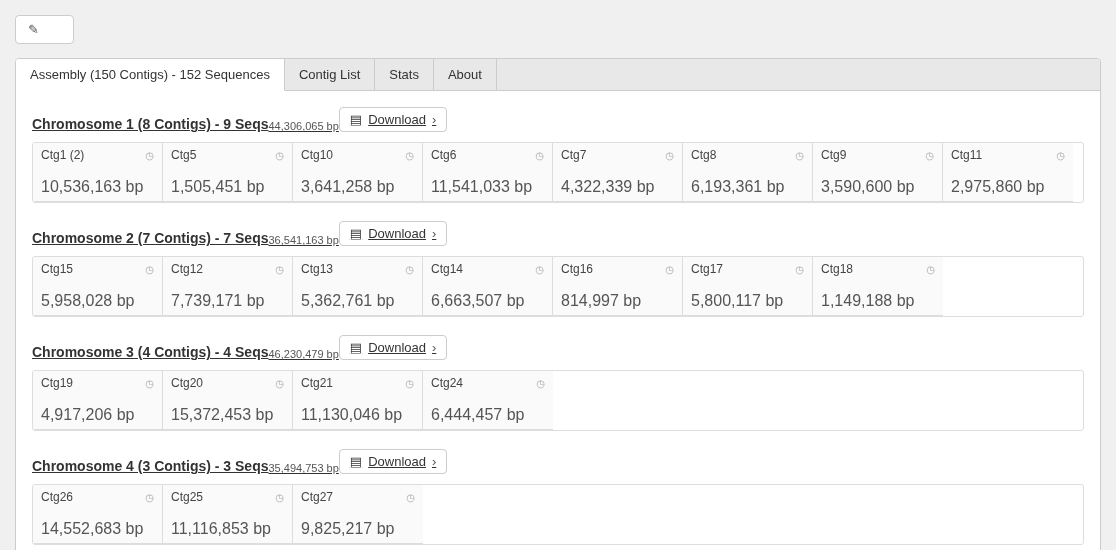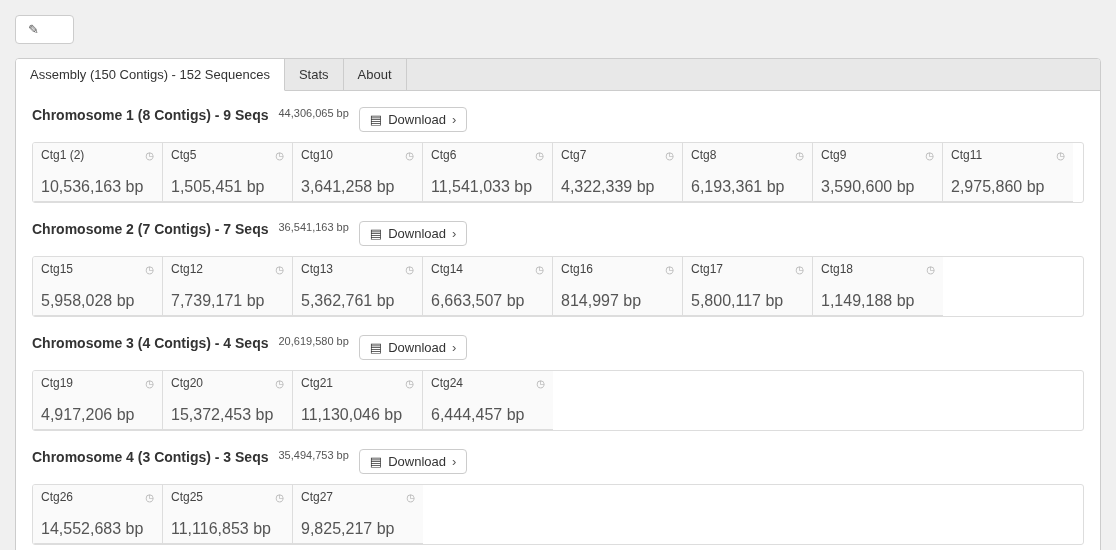--- a/index.html
+++ b/index.html
@@ -68,23 +68,23 @@
     }
     .content {
       padding: 16px;
       background: white;
     }
     .chromosome-section {
       margin-bottom: 18px;
     }
     .chromosome-header {
       display: flex;
-      align-items: flex-start;
+      align-items: flex-end;
       margin-bottom: 10px;
-      gap: 10px;
+      text-decoration: underline;
     }
     .chromosome-title {
       font-weight: bold;
       font-size: 14px;
     }
     .chromosome-bp {
       font-size: 11px;
       color: #555;
       font-weight: normal;
     }
@@ -149,20 +149,21 @@
 
   <div class="toolbar">
     <span class="toolbar-icon">✎</span>
     <span class="toolbar-title"></span>
     <span class="toolbar-arrow"></span>
   </div>
 
   <div class="panel">
     <div class="tabs" id="tabs-container">
         <div class="tab active">Assembly (150 Contigs) - 152 Sequences</div>
+        <div class="tab">Contig List</div>
         <div class="tab">Stats</div>
         <div class="tab">About</div>
       </div>
     <div class="content" id="chromosomes-container">
         <div class="chromosome-section">
           <div class="chromosome-header">
             <span class="chromosome-title">Chromosome 1 (8 Contigs) - 9 Seqs</span>
             <span class="chromosome-bp">44,306,065 bp</span>
             <button class="download-btn">
               <span>▤</span>
@@ -287,21 +288,21 @@
                 <span class="contig-name">Ctg18</span>
                 <span class="contig-icon">◷</span>
               </div>
               <span class="contig-bp">1,149,188 bp</span>
             </div>
           </div>
         </div>
         <div class="chromosome-section">
           <div class="chromosome-header">
             <span class="chromosome-title">Chromosome 3 (4 Contigs) - 4 Seqs</span>
-            <span class="chromosome-bp">20,619,580 bp</span>
+            <span class="chromosome-bp">46,230,479 bp</span>
             <button class="download-btn">
               <span>▤</span>
               <span>Download</span>
               <span class="download-btn-arrow">›</span>
             </button>
           </div>
           <div class="contigs-grid">
             <div class="contig-cell">
               <div class="contig-header-row">
                 <span class="contig-name">Ctg19</span>

